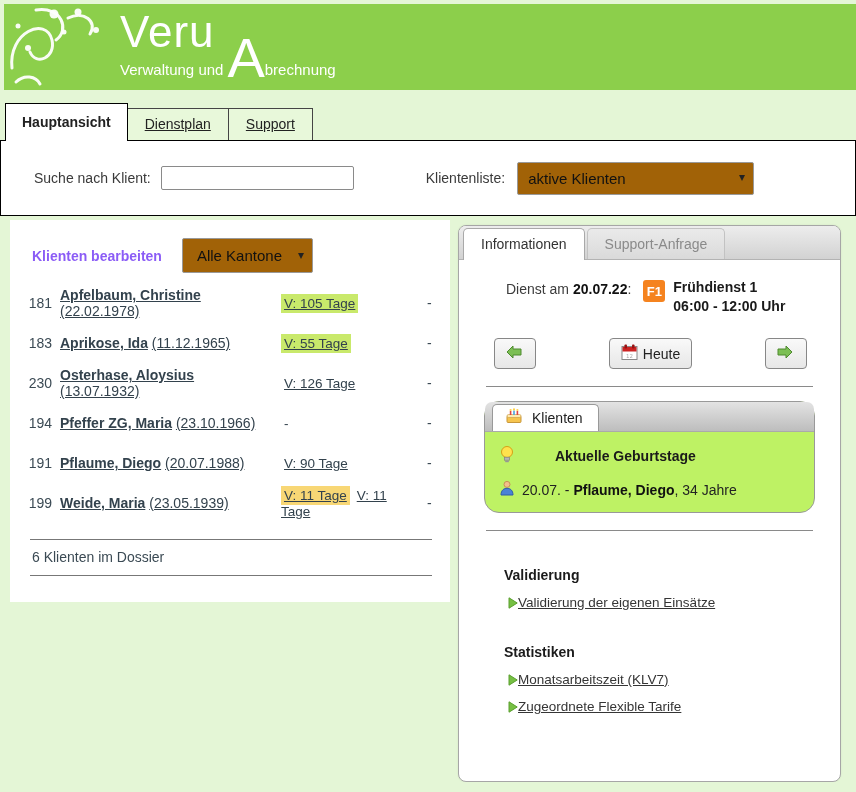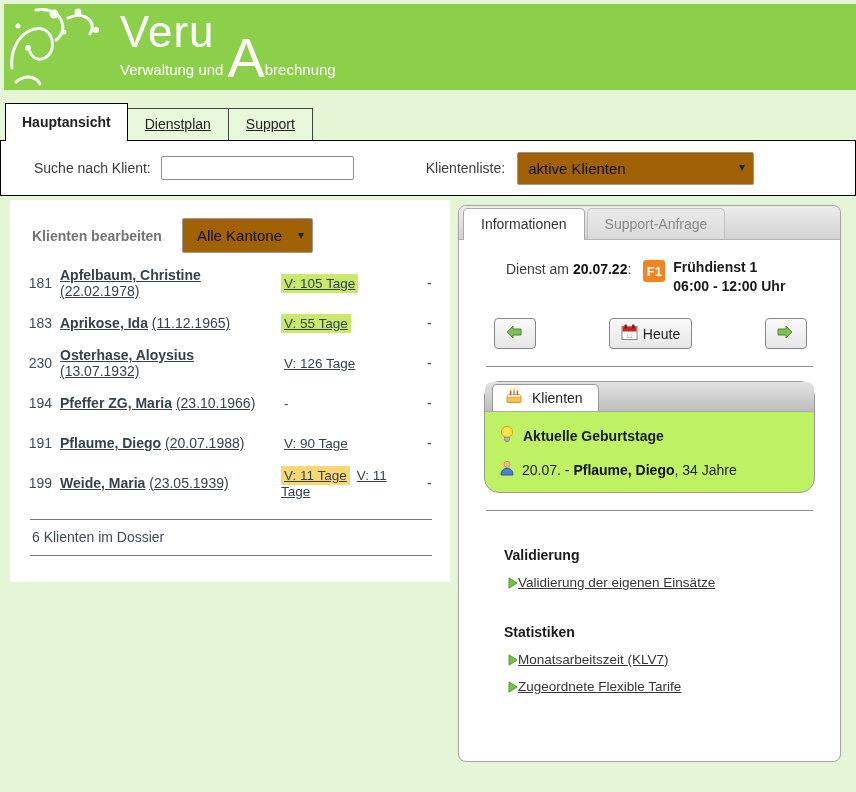--- a/index.html
+++ b/index.html
@@ -53,21 +53,21 @@
     padding: 10px 16px 11px 16px;
     position: relative;
     z-index: 2;
     margin-bottom: -1px;
   }
 
   
   .search-bar {
     background: #fff;
     border: 1px solid #000;
-    height: 56px;
+    height: 76px;
     display: flex;
     align-items: center;
     padding-left: 33px;
     position: relative;
     z-index: 1;
   }
   .search-bar label { color: #3a3a3a; }
   .search-input {
     margin-left: 10px;
     width: 193px;
@@ -106,21 +106,21 @@
     gap: 8px;
   }
 
   
   .clients-panel {
     width: 440px;
     background: #fff;
     padding: 14px 18px 26px 20px;
   }
   .clients-head { display: flex; align-items: center; margin: 4px 0 10px 2px; }
-  .clients-title { font-weight: bold; font-size: 14px; color: #737373; }
+  .clients-title { font-weight: bold; font-size: 14px; color: #8b5cf6; }
   .canton-select { margin-left: 20px; width: 131px; height: 35px; padding: 0 26px 0 14px; }
   .client-row {
     display: grid;
     grid-template-columns: 22px 213px 138px 1fr;
     column-gap: 8px;
     align-items: center;
     height: 40px;
     color: #3b4a54;
   }
   .client-id { color: #3b4a54; justify-self: end; }
@@ -242,21 +242,21 @@
     display: inline-flex;
     align-items: center;
     gap: 9px;
     padding: 4px 15px 5px 12px;
     font-size: 14px;
     color: #222;
     height: 27px;
     cursor: pointer;
   }
   .kb-row { display: flex; align-items: center; padding: 0 14px; }
-  .kb-row1 { margin-top: 13px; gap: 8px; }
+  .kb-row1 { margin-top: 13px; gap: 40px; }
   .kb-row2 { margin-top: 13px; gap: 7px; }
   .kb-heading { font-weight: bold; color: #1a1a1a; }
   .kb-entry { color: #222; }
   .kb-entry b { color: #111; }
 
   .section-title { font-weight: bold; color: #1b1b1b; margin: 34px 0 0 20px; }
   .section-title.first { margin-top: 36px; }
   .link-row { display: flex; align-items: center; margin: 12px 0 0 24px; }
   .link-row a { color: #353535; font-size: 13.5px; text-decoration: underline; cursor: pointer; }
   .tri-icon { flex: none; display: inline-flex; }

